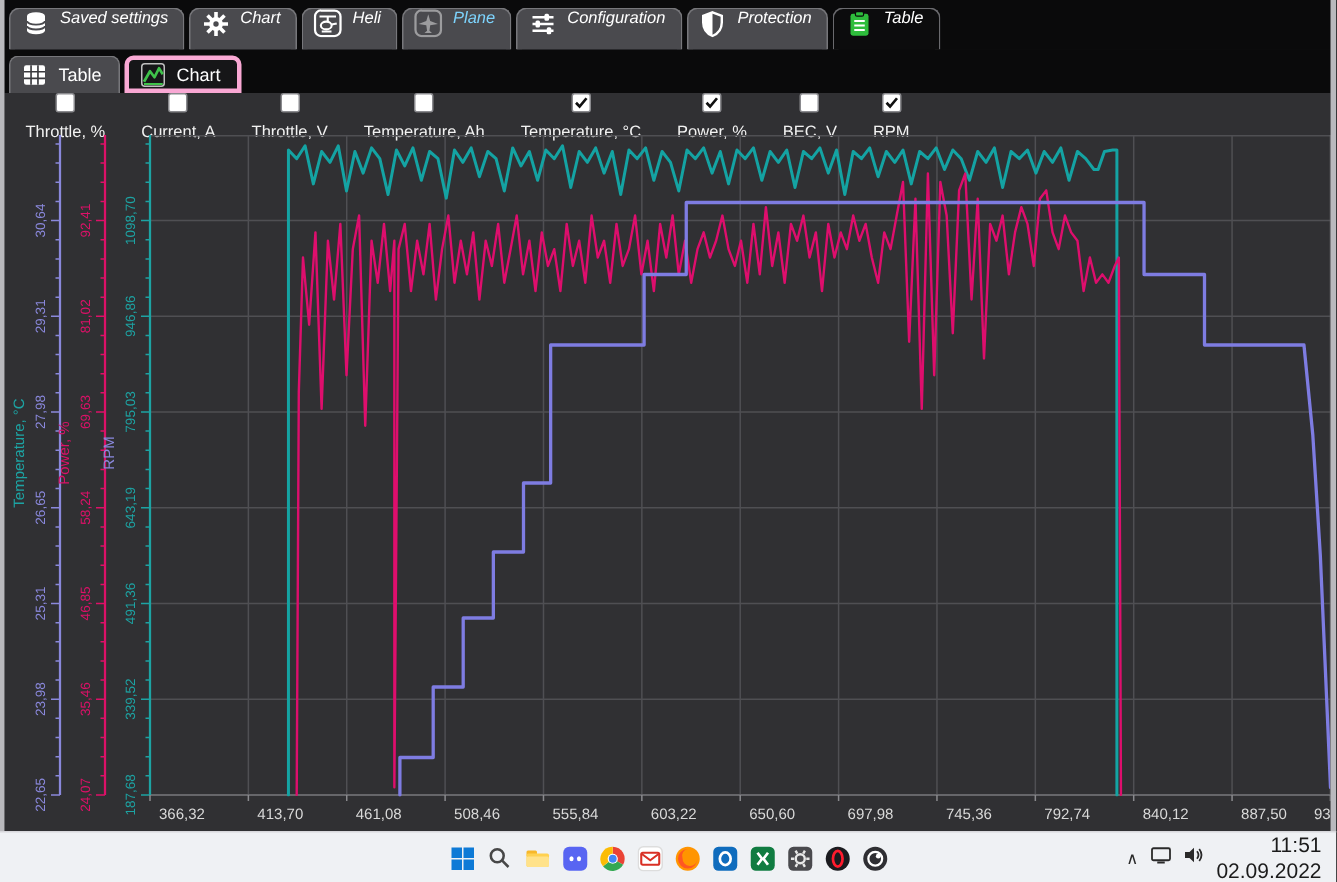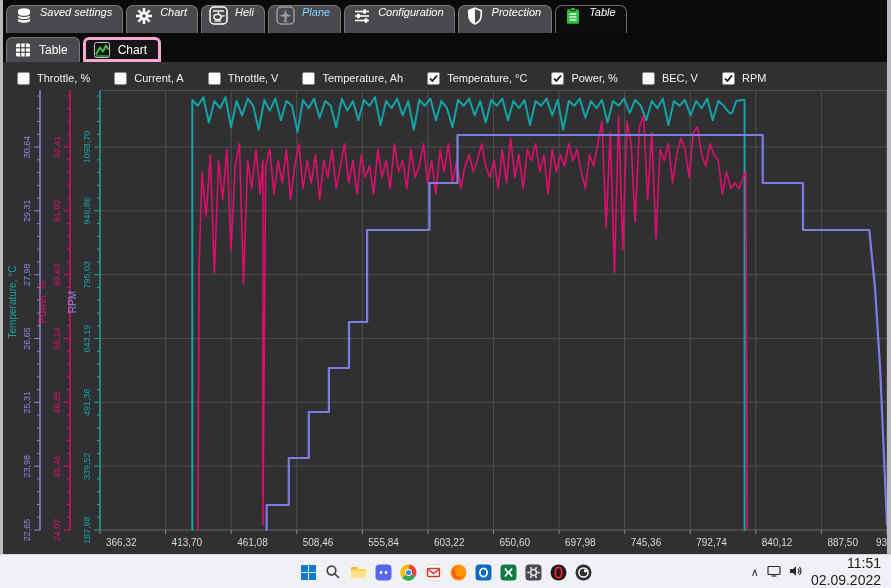--- a/index.html
+++ b/index.html
@@ -15,21 +15,21 @@
   .tab.disabled svg{opacity:.45;}
   .tab .ticon{display:inline-flex;width:19px;height:19px;align-items:center;justify-content:center;}
   
   .subtabstrip{position:absolute;left:3px;top:33px;right:4px;height:29px;background:#0a0a0b;display:flex;align-items:flex-end;padding-left:3px;gap:3px;z-index:4;}
   .subtab{display:inline-flex;align-items:center;gap:7px;height:25px;padding:0 11px 0 7px;background:#4a4a4e;border:1px solid #77777b;border-bottom:none;border-radius:6px 6px 0 0;color:#fff;font-size:12px;box-sizing:border-box;}
   .subtab.active{background:#161618;border:3px solid #f9a8d4;}
   .subtab .ticon{display:inline-flex;width:18px;height:18px;align-items:center;justify-content:center;}
   
   .content{position:absolute;left:3px;top:62px;right:4px;height:492px;background:#303033;}
   .cbrow{position:absolute;left:0;top:4px;right:0;height:24px;display:flex;align-items:center;padding-left:14px;gap:24px;}
-  .cbitem{display:inline-flex;align-items:center;gap:7px;color:#f2f2f2;font-size:11px;}
+  .cbitem{display:inline-flex;align-items:center;gap:7px;color:#f2f2f2;font-size:11px;flex-direction:column;}
   .cbbox{width:13px;height:13px;background:#fff;border:1px solid #8a8a8e;border-radius:2px;display:inline-flex;align-items:center;justify-content:center;box-sizing:border-box;}
   .cbbox svg{display:block;}
   
   .taskbar{position:absolute;left:0;top:554px;width:891px;height:34px;background:#eff1f4;border-top:1px solid #d8d8dc;box-sizing:border-box;z-index:60;}
   .tbicons{position:absolute;left:50%;top:0;height:34px;transform:translateX(-50%);display:flex;align-items:center;gap:6px;}
   .tbic{width:19px;height:19px;display:inline-flex;align-items:center;justify-content:center;border-radius:4px;}
   .tray{position:absolute;right:10px;top:0;height:34px;display:flex;align-items:center;gap:8px;}
   .chev{color:#2a2a2a;font-size:11px;}
   .clock{text-align:right;color:#1b1b1b;font-size:14px;line-height:1.25;}
 </style>

